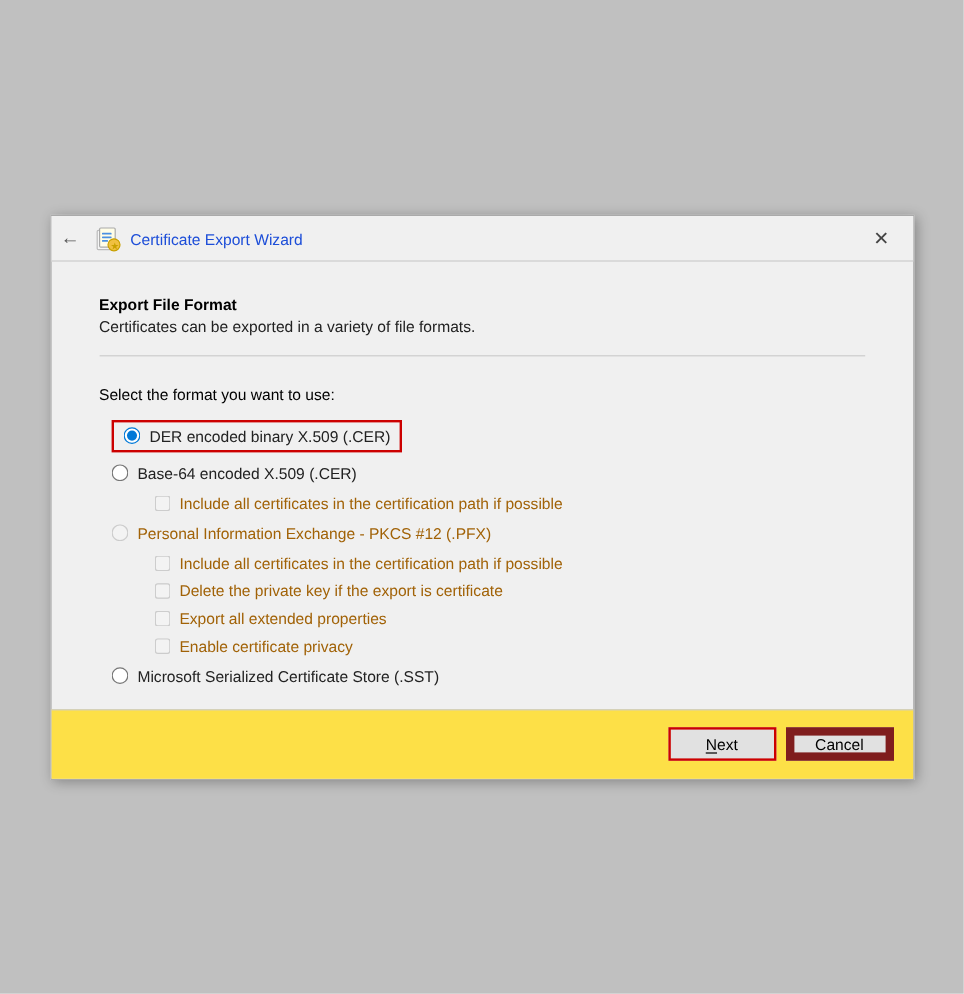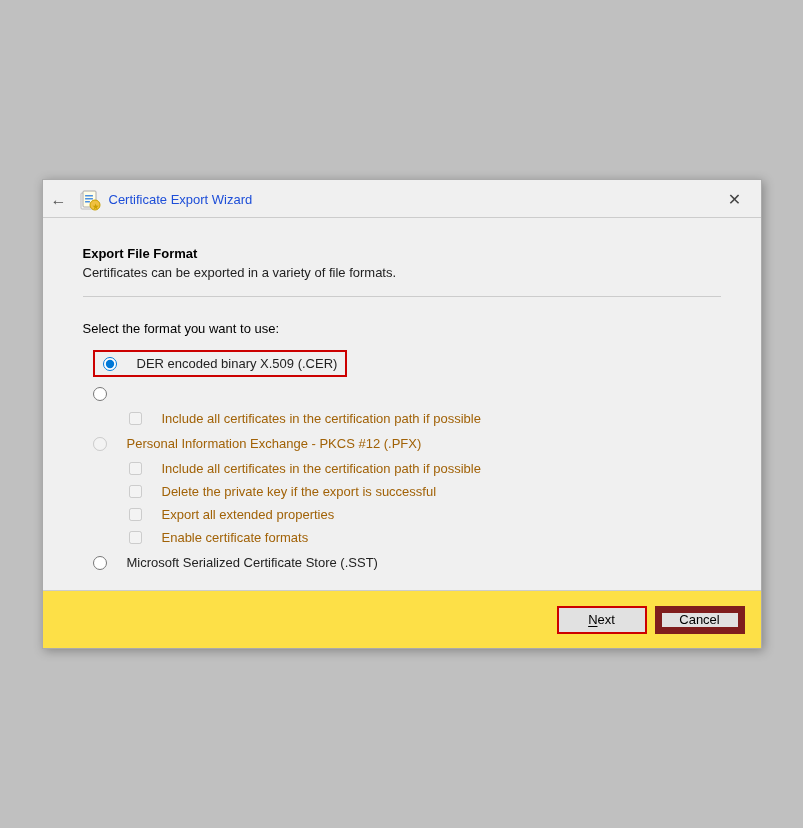--- a/index.html
+++ b/index.html
@@ -94,21 +94,21 @@
     }
     .options-list {
       display: flex;
       flex-direction: column;
       gap: 10px;
       margin-left: 10px;
     }
     .option-row {
       display: flex;
       align-items: center;
-      gap: 20px;
+      gap: 8px;
     }
     .option-row.selected-box {
       border: 2px solid #cc0000;
       padding: 4px 8px;
       display: inline-flex;
       width: fit-content;
     }
     .radio-input {
       width: 14px;
       height: 14px;
@@ -194,20 +194,21 @@
 
     <div class="options-list">
 
       <div class="option-row selected-box">
         <input type="radio" class="radio-input" name="format" checked="" style="">
         <label class="option-label">DER encoded binary X.509 (.CER)</label>
       </div>
 
       <div class="option-row">
         <input type="radio" class="radio-input" name="format" style="">
+        <label class="option-label">Base-64 encoded X.509 (.CER)</label>
       </div>
 
 
       <div class="sub-options">
         <div class="option-row">
           <input type="checkbox" class="checkbox-input" disabled="" style="">
           <label class="option-label disabled">Include all certificates in the certification path if possible</label>
         </div>
       </div>
 
@@ -216,29 +217,29 @@
         <label class="option-label disabled">Personal Information Exchange - PKCS #12 (.PFX)</label>
       </div>
 
       <div class="sub-options">
         <div class="option-row">
           <input type="checkbox" class="checkbox-input" disabled="" style="">
           <label class="option-label disabled">Include all certificates in the certification path if possible</label>
         </div>
         <div class="option-row">
           <input type="checkbox" class="checkbox-input" disabled="" style="">
-          <label class="option-label disabled">Delete the private key if the export is successful</label>
+          <label class="option-label disabled">Delete the private key if the export is certificate</label>
         </div>
         <div class="option-row">
           <input type="checkbox" class="checkbox-input" disabled="" style="">
           <label class="option-label disabled">Export all extended properties</label>
         </div>
         <div class="option-row">
           <input type="checkbox" class="checkbox-input" disabled="" style="">
-          <label class="option-label disabled">Enable certificate formats</label>
+          <label class="option-label disabled">Enable certificate privacy</label>
         </div>
       </div>
 
       <div class="option-row">
         <input type="radio" class="radio-input" name="format" style="">
         <label class="option-label">Microsoft Serialized Certificate Store (.SST)</label>
       </div>
 
     </div>
   </div>

